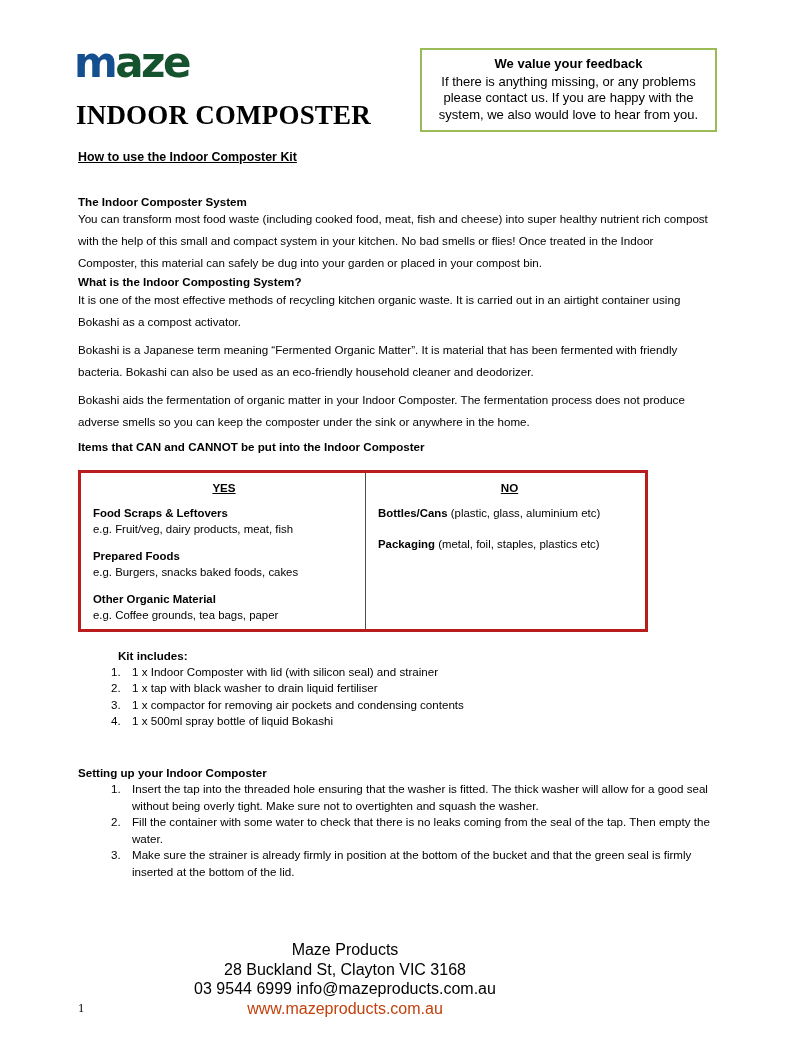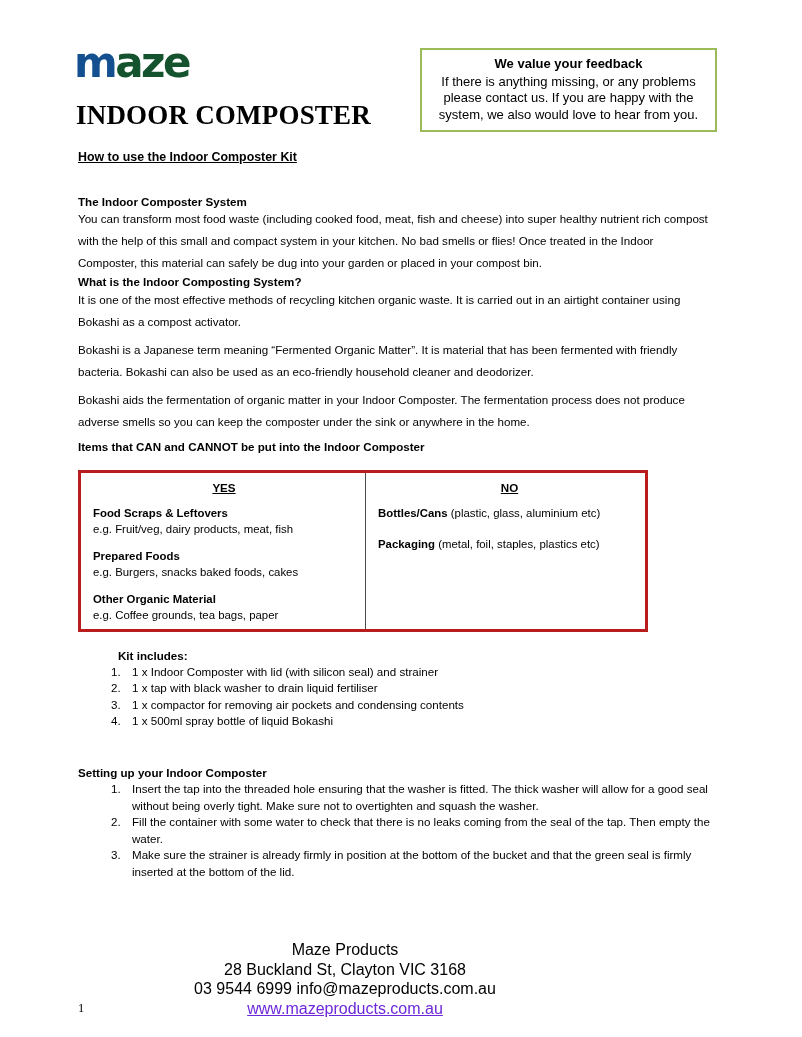--- a/index.html
+++ b/index.html
@@ -171,22 +171,21 @@
     width: 690px;
     text-align: center;
     font-family: "Liberation Sans", sans-serif;
     font-size: 16px;
     line-height: 19.5px;
     color: #000;
     margin-top: 28px;
   }
   .footer a,
   .footer .weblink {
-    color: #6d28d9;
-    text-decoration: underline;
+    color: #c2410c;
   }
   .page-number {
     position: absolute;
     left: 78px;
     top: 1001px;
     font-family: "Liberation Serif", serif;
     font-size: 12.5px;
     color: #000;
   }
 </style>

